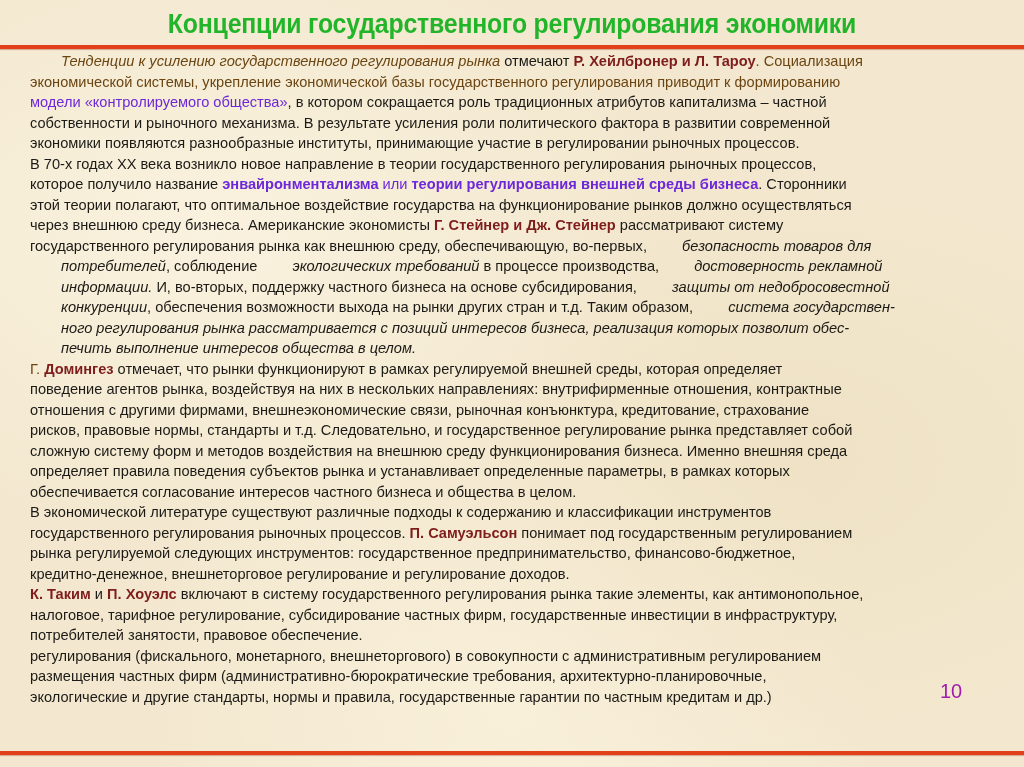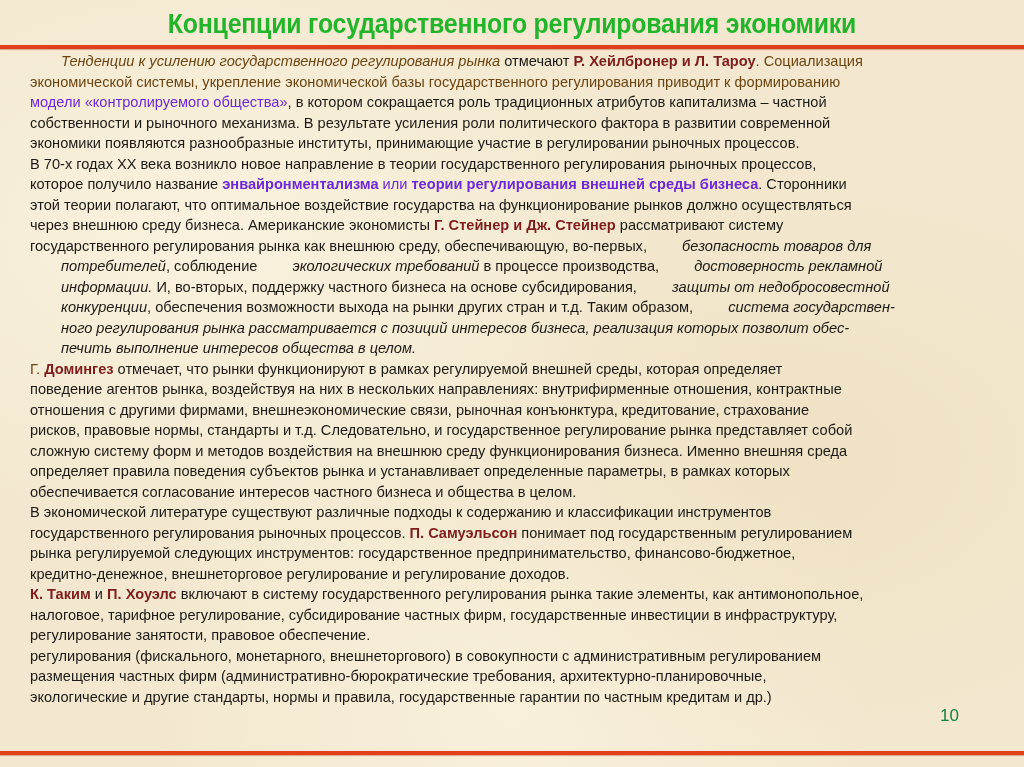--- a/index.html
+++ b/index.html
@@ -33,22 +33,22 @@
     position: absolute; left: 30px; top: 51px; width: 980px;
     font-size: 14.6px; line-height: 20.5px; color: #1c1a16;
   }
   .line { white-space: nowrap; height: 20.5px; }
   .i { font-style: italic; margin-left: 31px; }
   .b { font-weight: bold; }
   .brown { color: #6b4512; }
   .name { color: #7f1d1d; font-weight: bold; }
   .blue { color: #6d28d9; text-align: center; }
   .page-num {
-    position: absolute; left: 940px; top: 706px;
-    font-size: 17px; color: #15803d;
+    position: absolute; left: 940px; top: 680px;
+    font-size: 20px; color: #a21caf;
   }
 </style>
 </head>
 <body>
 
 <div class="title">Концепции государственного регулирования экономики</div>
 <div class="rule top"></div>
 
 <div class="body-text" id="body-text">
     <div class="line"><span class="i brown">Тенденции к усилению государственного регулирования рынка</span><span> отмечают </span><span class="name">Р. Хейлбронер и Л. Тароу</span><span class="brown">. Социализация</span></div>
@@ -72,20 +72,20 @@
     <div class="line"><span>рисков, правовые нормы, стандарты и т.д. Следовательно, и государственное регулирование рынка представляет собой</span></div>
     <div class="line"><span>сложную систему форм и методов воздействия на внешнюю среду функционирования бизнеса. Именно внешняя среда</span></div>
     <div class="line"><span>определяет правила поведения субъектов рынка и устанавливает определенные параметры, в рамках которых</span></div>
     <div class="line"><span>обеспечивается согласование интересов частного бизнеса и общества в целом.</span></div>
     <div class="line"><span>В экономической литературе существуют различные подходы к содержанию и классификации инструментов</span></div>
     <div class="line"><span>государственного регулирования рыночных процессов. </span><span class="name">П. Самуэльсон</span><span> понимает под государственным регулированием</span></div>
     <div class="line"><span>рынка регулируемой следующих инструментов: государственное предпринимательство, финансово-бюджетное,</span></div>
     <div class="line"><span>кредитно-денежное, внешнеторговое регулирование и регулирование доходов.</span></div>
     <div class="line"><span class="name">К. Таким</span><span> и </span><span class="name">П. Хоуэлс</span><span> включают в систему государственного регулирования рынка такие элементы, как антимонопольное,</span></div>
     <div class="line"><span>налоговое, тарифное регулирование, субсидирование частных фирм, государственные инвестиции в инфраструктуру,</span></div>
-    <div class="line"><span>регулирование занятости, правовое обеспечение.</span></div>
+    <div class="line"><span>потребителей занятости, правовое обеспечение.</span></div>
     <div class="line"><span>регулирования (фискального, монетарного, внешнеторгового) в совокупности с  административным регулированием</span></div>
     <div class="line"><span>размещения частных фирм (административно-бюрократические требования, архитектурно-планировочные,</span></div>
     <div class="line"><span>экологические и другие стандарты, нормы и правила, государственные гарантии по частным кредитам и др.)</span></div>
   </div>
 
 <div class="page-num">10</div>
 <div class="rule bottom"></div>
 
 </body></html>

